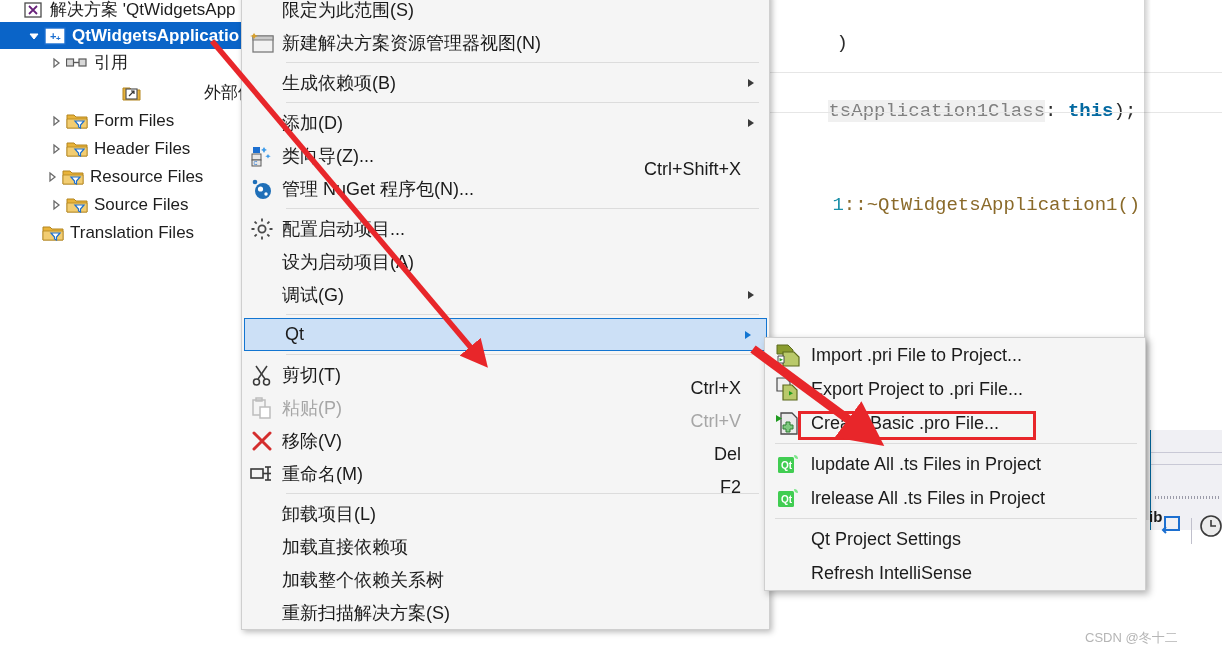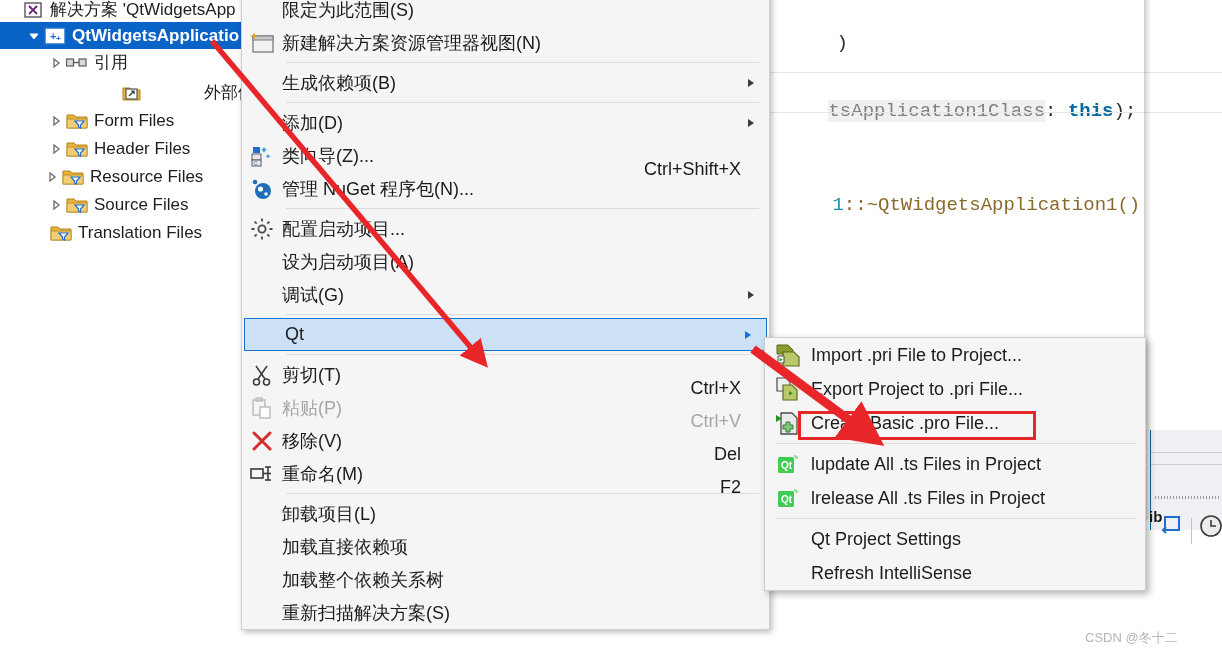--- a/index.html
+++ b/index.html
@@ -274,21 +274,21 @@
         </div>
         <div class="tree-icon">
           <svg width="22" height="18" viewBox="0 0 22 18">
             <path d="M1 3 h7 l2 2 h11 v11 h-20 z" fill="#e8b33a" stroke="#b3851f" stroke-width="1"></path>
             <path d="M1 7 h20 v9 h-20 z" fill="#f2cd72" stroke="#b3851f" stroke-width="0.8"></path>
             <path d="M9 9 h9 l-3.5 4 v3 l-2 -1 v-2 z" fill="#ffffff" stroke="#1c6fd0" stroke-width="1.2"></path>
           </svg>
         </div>
         <span class="tree-label">Source Files</span>
       </div>
-      <div class="tree-row" style="top: 219px; padding-left: 32px;">
+      <div class="tree-row" style="top: 219px; padding-left: 24px;">
         <div class="expander"></div>
         <div class="tree-icon">
           <svg width="22" height="18" viewBox="0 0 22 18">
             <path d="M1 3 h7 l2 2 h11 v11 h-20 z" fill="#e8b33a" stroke="#b3851f" stroke-width="1"></path>
             <path d="M1 7 h20 v9 h-20 z" fill="#f2cd72" stroke="#b3851f" stroke-width="0.8"></path>
             <path d="M9 9 h9 l-3.5 4 v3 l-2 -1 v-2 z" fill="#ffffff" stroke="#1c6fd0" stroke-width="1.2"></path>
           </svg>
         </div>
         <span class="tree-label">Translation Files</span>
       </div>

